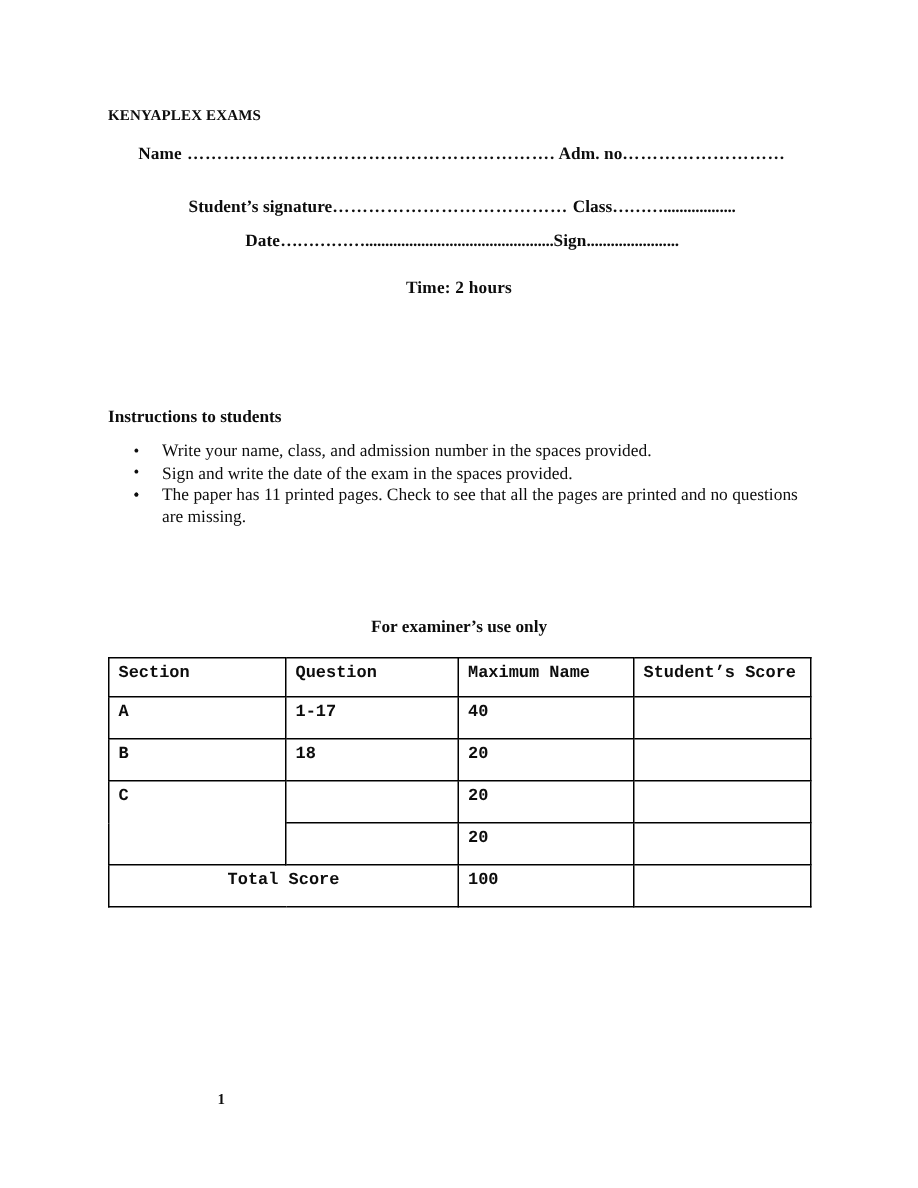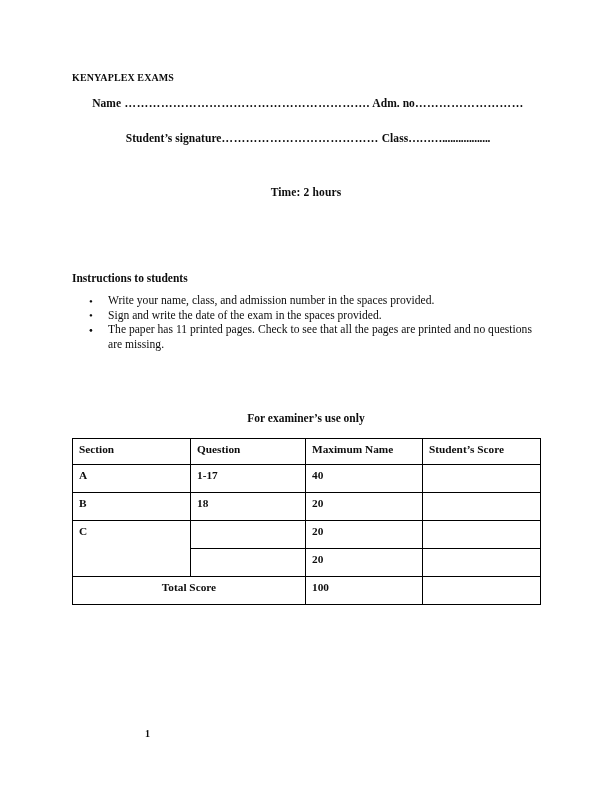--- a/index.html
+++ b/index.html
@@ -111,20 +111,21 @@
   }
 
   
   .score-table {
     position: absolute;
     left: 72px;
     top: 438px;
     width: 468px;
     border-collapse: collapse;
     table-layout: fixed;
+    font-family: Liberation Mono, monospace;
   }
   .score-table td {
     border: 1px solid #000000;
     font-size: 11.3px;
     font-weight: bold;
     padding: 4px 0 0 6px;
     vertical-align: top;
     height: 21px;
     line-height: 13px;
   }
@@ -161,20 +162,23 @@
   <div class="exam-brand">KENYAPLEX EXAMS</div>
 
   <div class="field-line l1">
     <span>Name</span><span class="dots-wide"> …………………………………………………….</span><span> Adm. no</span><span class="dots-wide">………………………</span>
   </div>
 
   <div class="field-line l2">
     <span>Student’s signature</span><span class="dots-wide">…………………………………</span><span> Class</span><span class="dots-tight">………..................</span>
   </div>
 
+  <div class="field-line l3">
+    <span>Date</span><span class="dots-tight">……………...............................................</span><span>Sign</span><span class="dots-tight">.......................</span>
+  </div>
 
   <div class="title-block">
     <div class="t-line">Time: 2 hours</div>
   </div>
 
   <div class="instructions-heading">Instructions to students</div>
 
   <ul class="instructions-list">
     <li>
       <span class="bullet">•</span>

